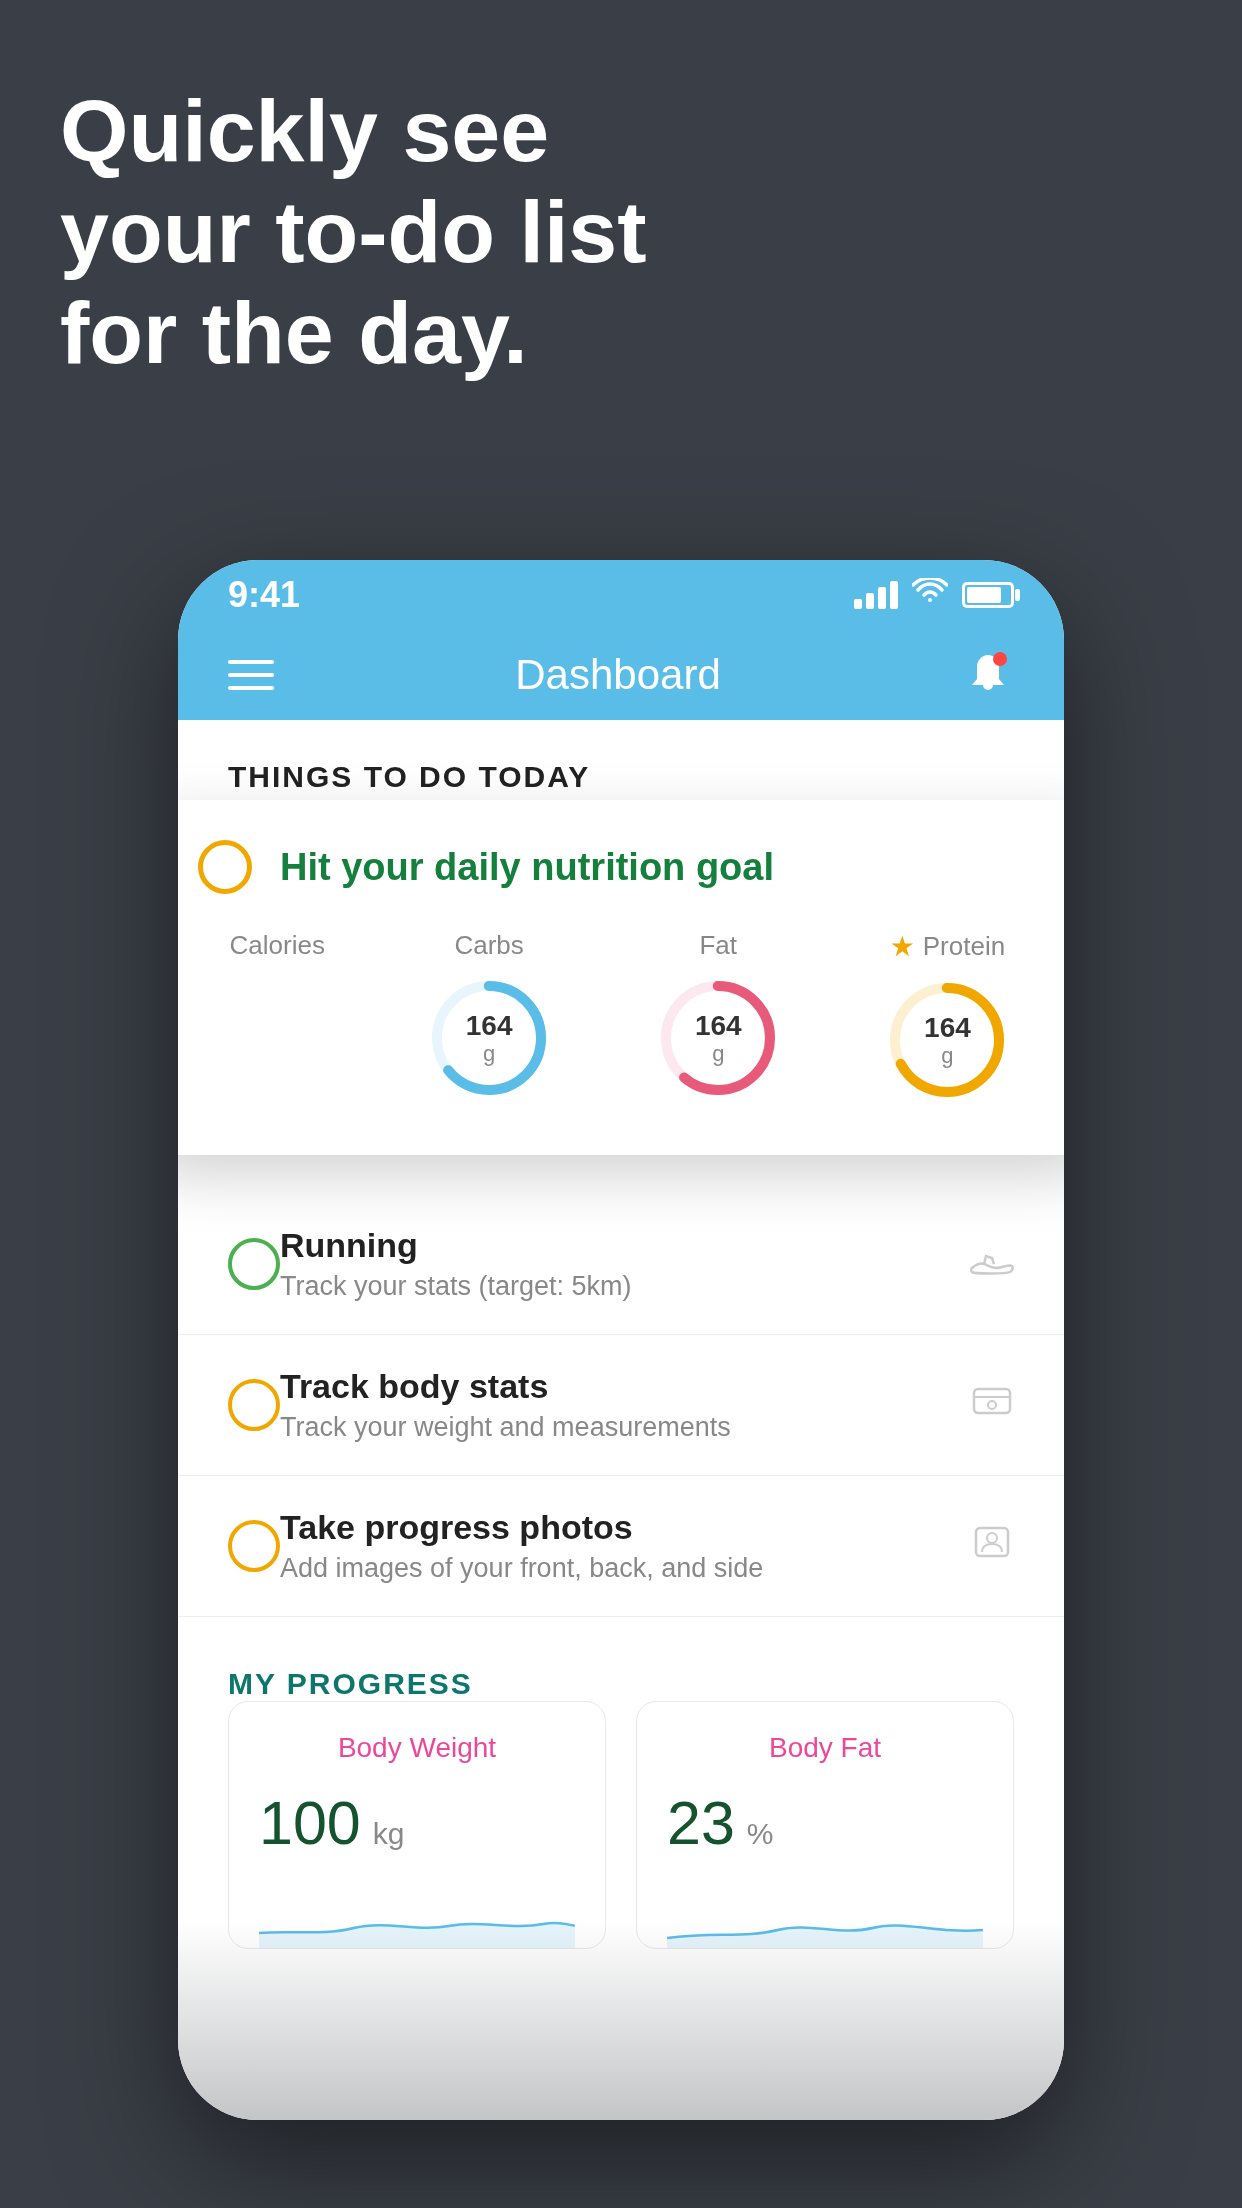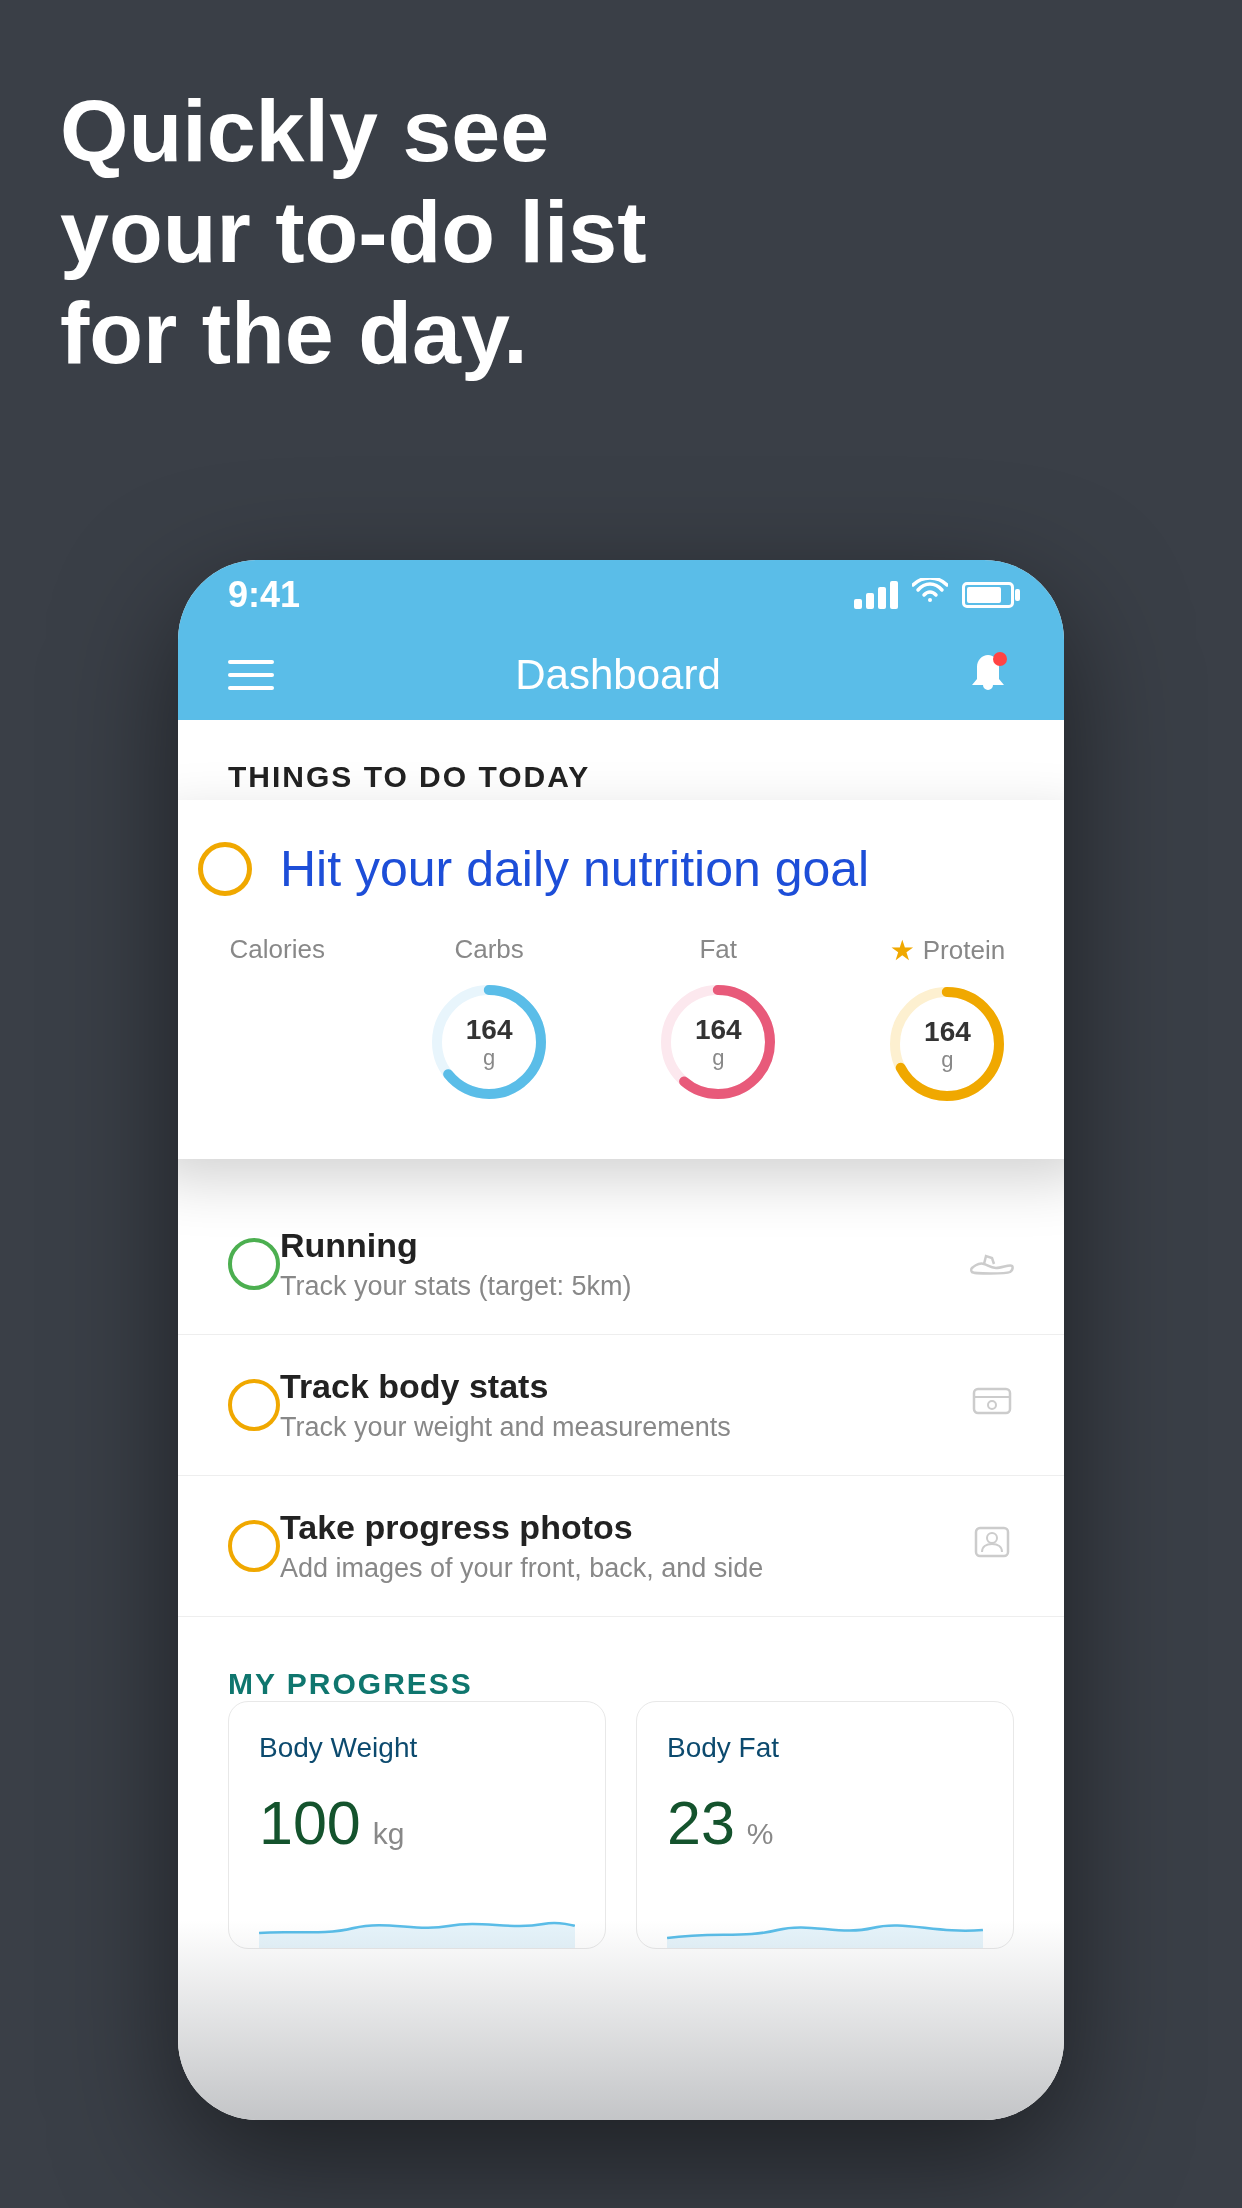--- a/index.html
+++ b/index.html
@@ -172,23 +172,23 @@
       margin-bottom: 36px;
     }
     .circle-check {
       width: 54px;
       height: 54px;
       border-radius: 50%;
       border: 5px solid #f0a800;
       flex-shrink: 0;
     }
     .card-title {
-      font-size: 50px;
-      font-weight: 400;
-      color: #1d4ed8;
+      font-size: 38px;
+      font-weight: 700;
+      color: #15803d;
     }
 
     
     .nutrition-row {
       display: flex;
       justify-content: space-around;
       gap: 36px;
     }
     .nutrition-item {
       display: flex;
@@ -298,22 +298,23 @@
     .progress-card {
       flex: 1;
       background: #fff;
       border-radius: 20px;
       border: 1px solid #e8e8e8;
       padding: 30px 30px 0;
       overflow: hidden;
     }
     .progress-card-title {
       font-size: 28px;
-      color: #0c4a6e;
+      color: #ec4899;
       margin-bottom: 24px;
+      text-align: center;
     }
     .progress-value-row {
       display: flex;
       align-items: baseline;
       gap: 12px;
       margin-bottom: 30px;
     }
     .progress-value {
       font-size: 61px;
       font-weight: 400;

